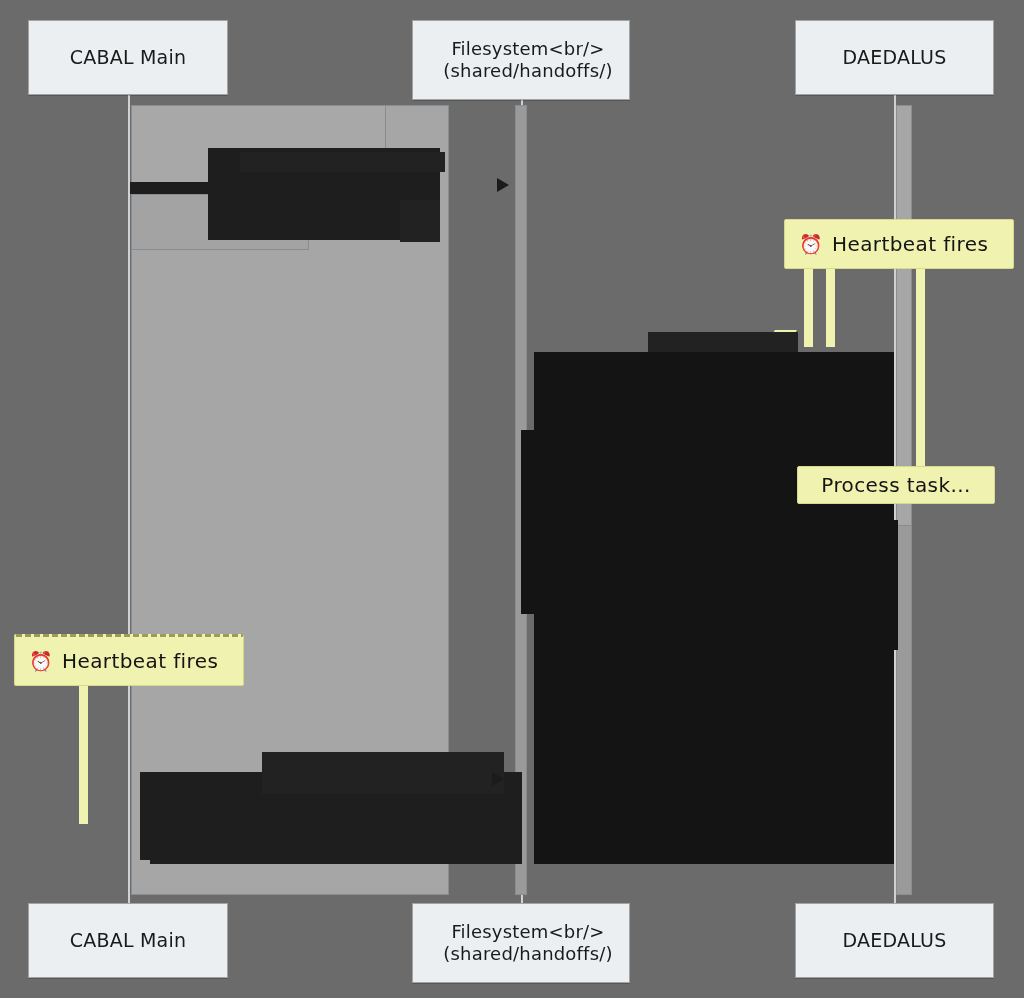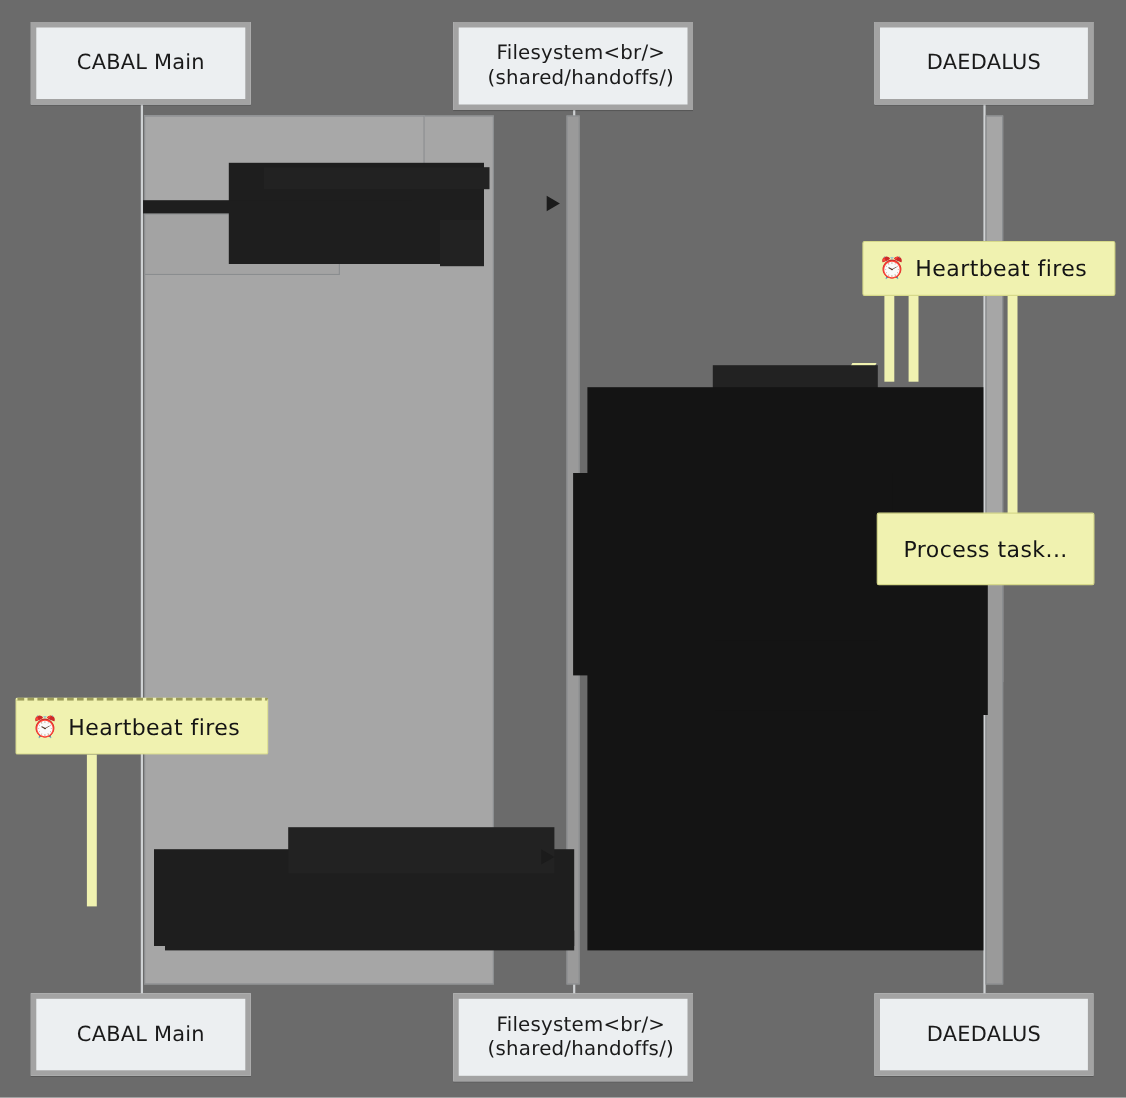--- a/index.html
+++ b/index.html
@@ -14,21 +14,21 @@
     height: 998px;
     background: #6b6b6b;
     overflow: hidden;
     font-family: "DejaVu Sans", sans-serif;
   }
 
   
   .actor-box {
     position: absolute;
     background: #eceff1;
-    border: 5px solid #a3a3a3;
+    border: 1px solid #a3a3a3;
     box-sizing: border-box;
     display: flex;
     align-items: center;
     justify-content: center;
     text-align: center;
     color: #1a1a1a;
     font-size: 19px;
     line-height: 1.25;
     letter-spacing: 0.2px;
     box-shadow: 0 1px 0 rgba(0,0,0,.18);
@@ -147,21 +147,21 @@
   <div class="actor-box two-line" style="left:412px; top:903px; width:218px; height:80px;">Filesystem&lt;br/&gt;
 (shared/handoffs/)</div>
 
   <div class="actor-box" style="left:795px; top:903px; width:199px; height:75px;">DAEDALUS</div>
 
   <div class="note" style="left:784px; top:219px; width:230px; height:50px;">
     <span class="note-icon">⏰</span>
     <span>Heartbeat fires</span>
   </div>
 
-  <div class="note" style="left:797px; top:466px; width:198px; height:66px; justify-content:center;">
+  <div class="note" style="left:797px; top:466px; width:198px; height:38px; justify-content:center;">
     <span>Process task...</span>
   </div>
 
   <div class="note dashed-top" style="left:14px; top:634px; width:230px; height:52px;">
     <span class="note-icon">⏰</span>
     <span>Heartbeat fires</span>
   </div>
 
 </div>
 

